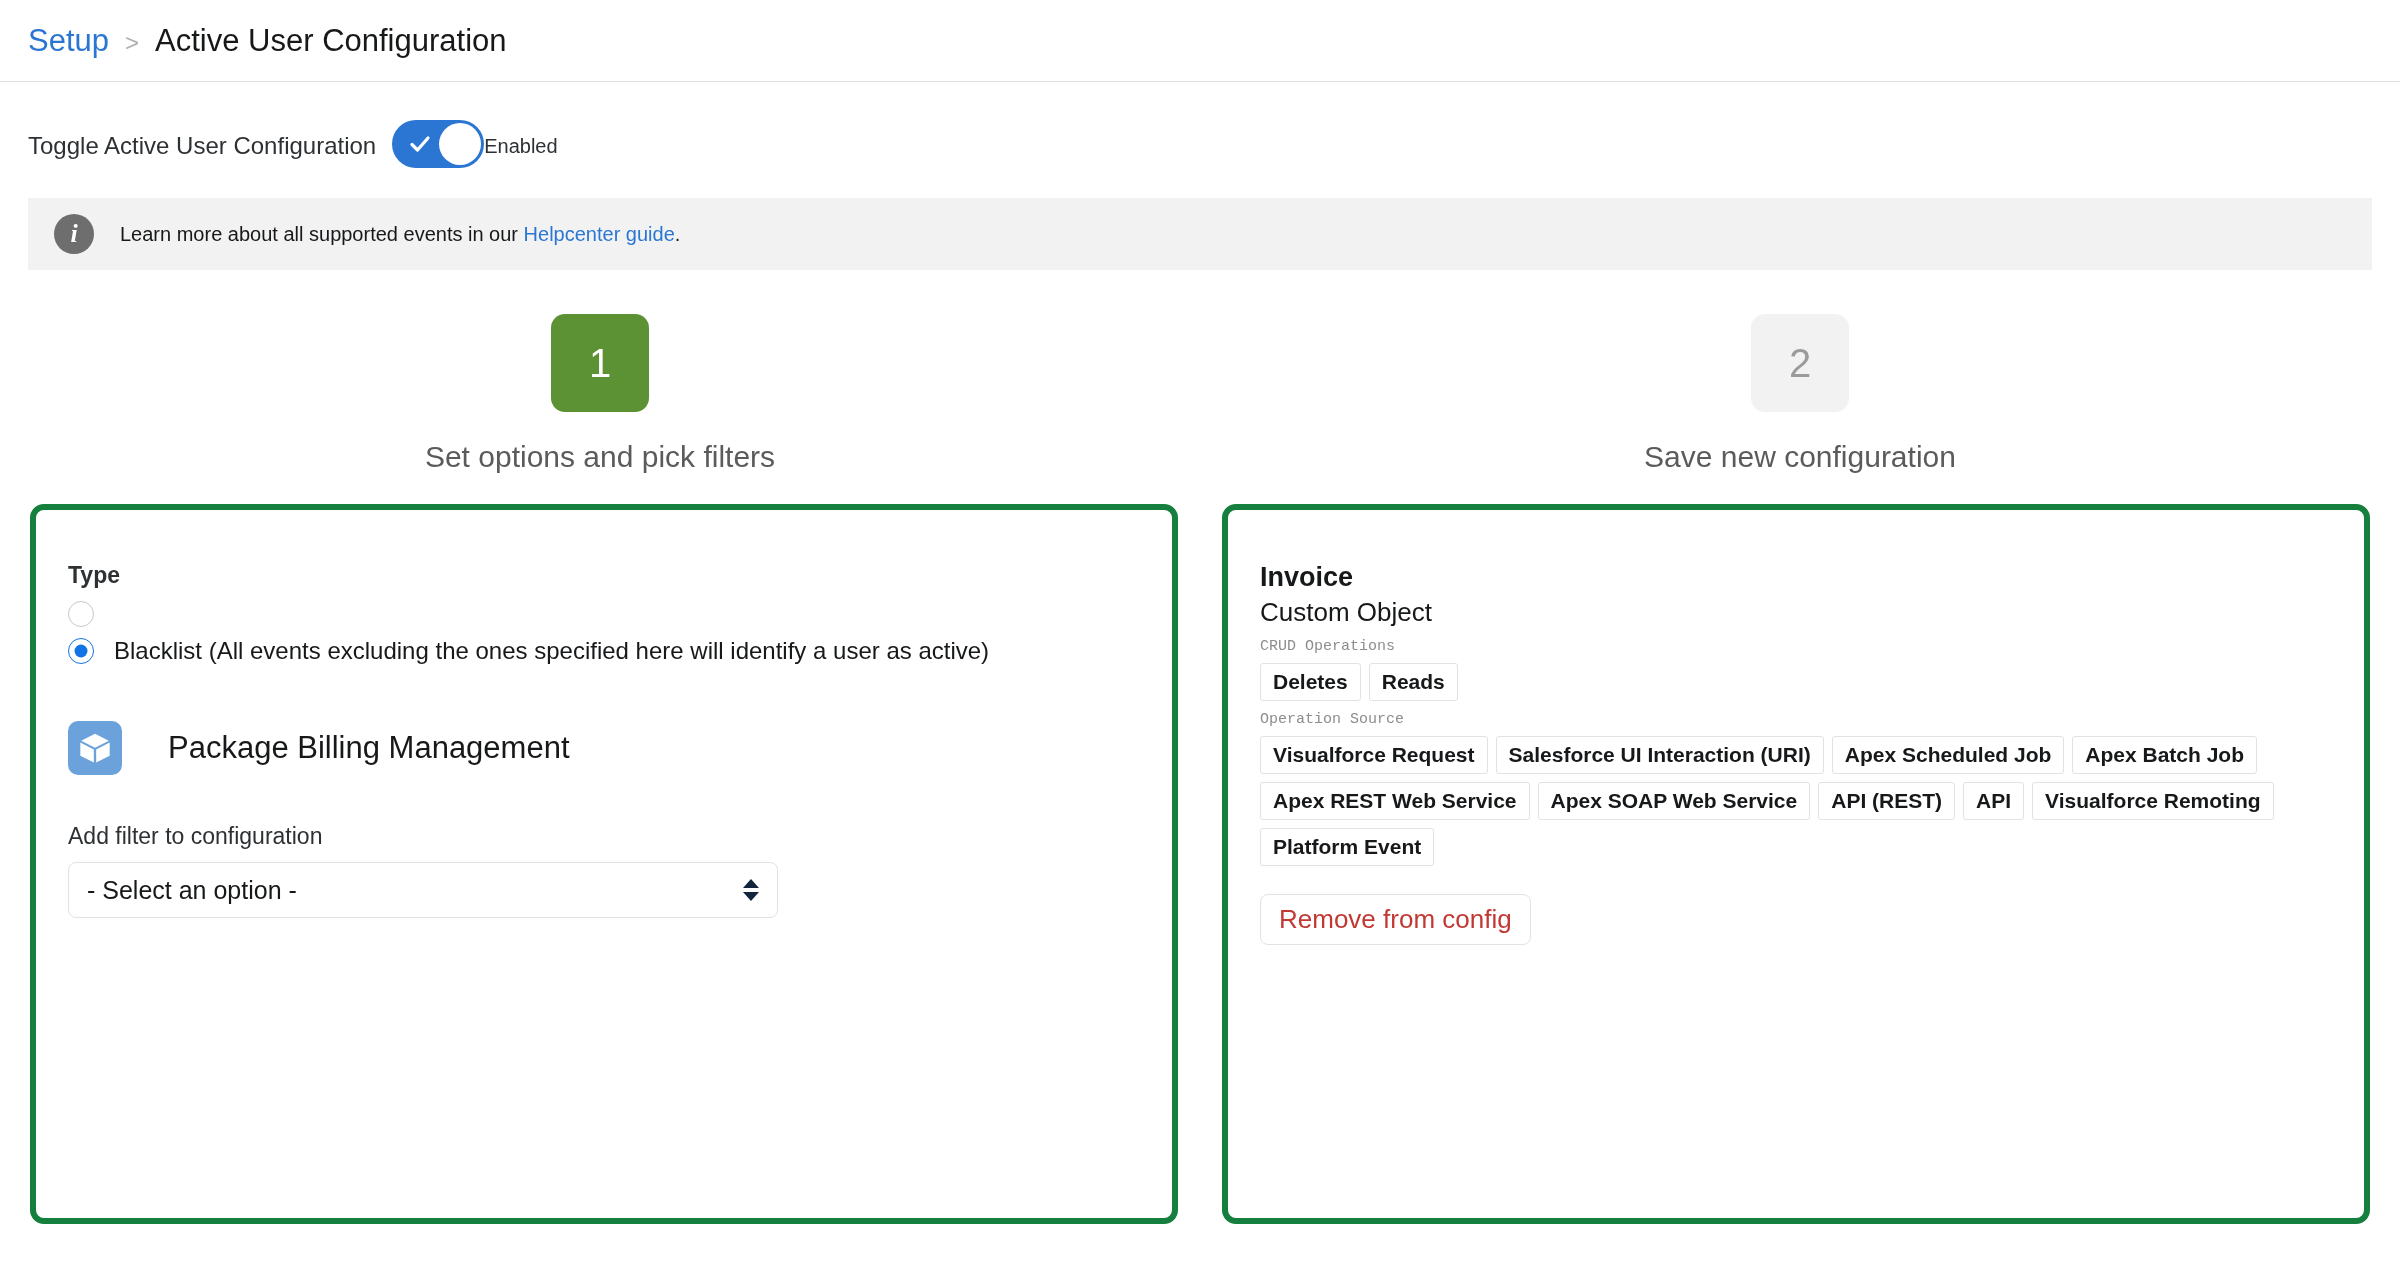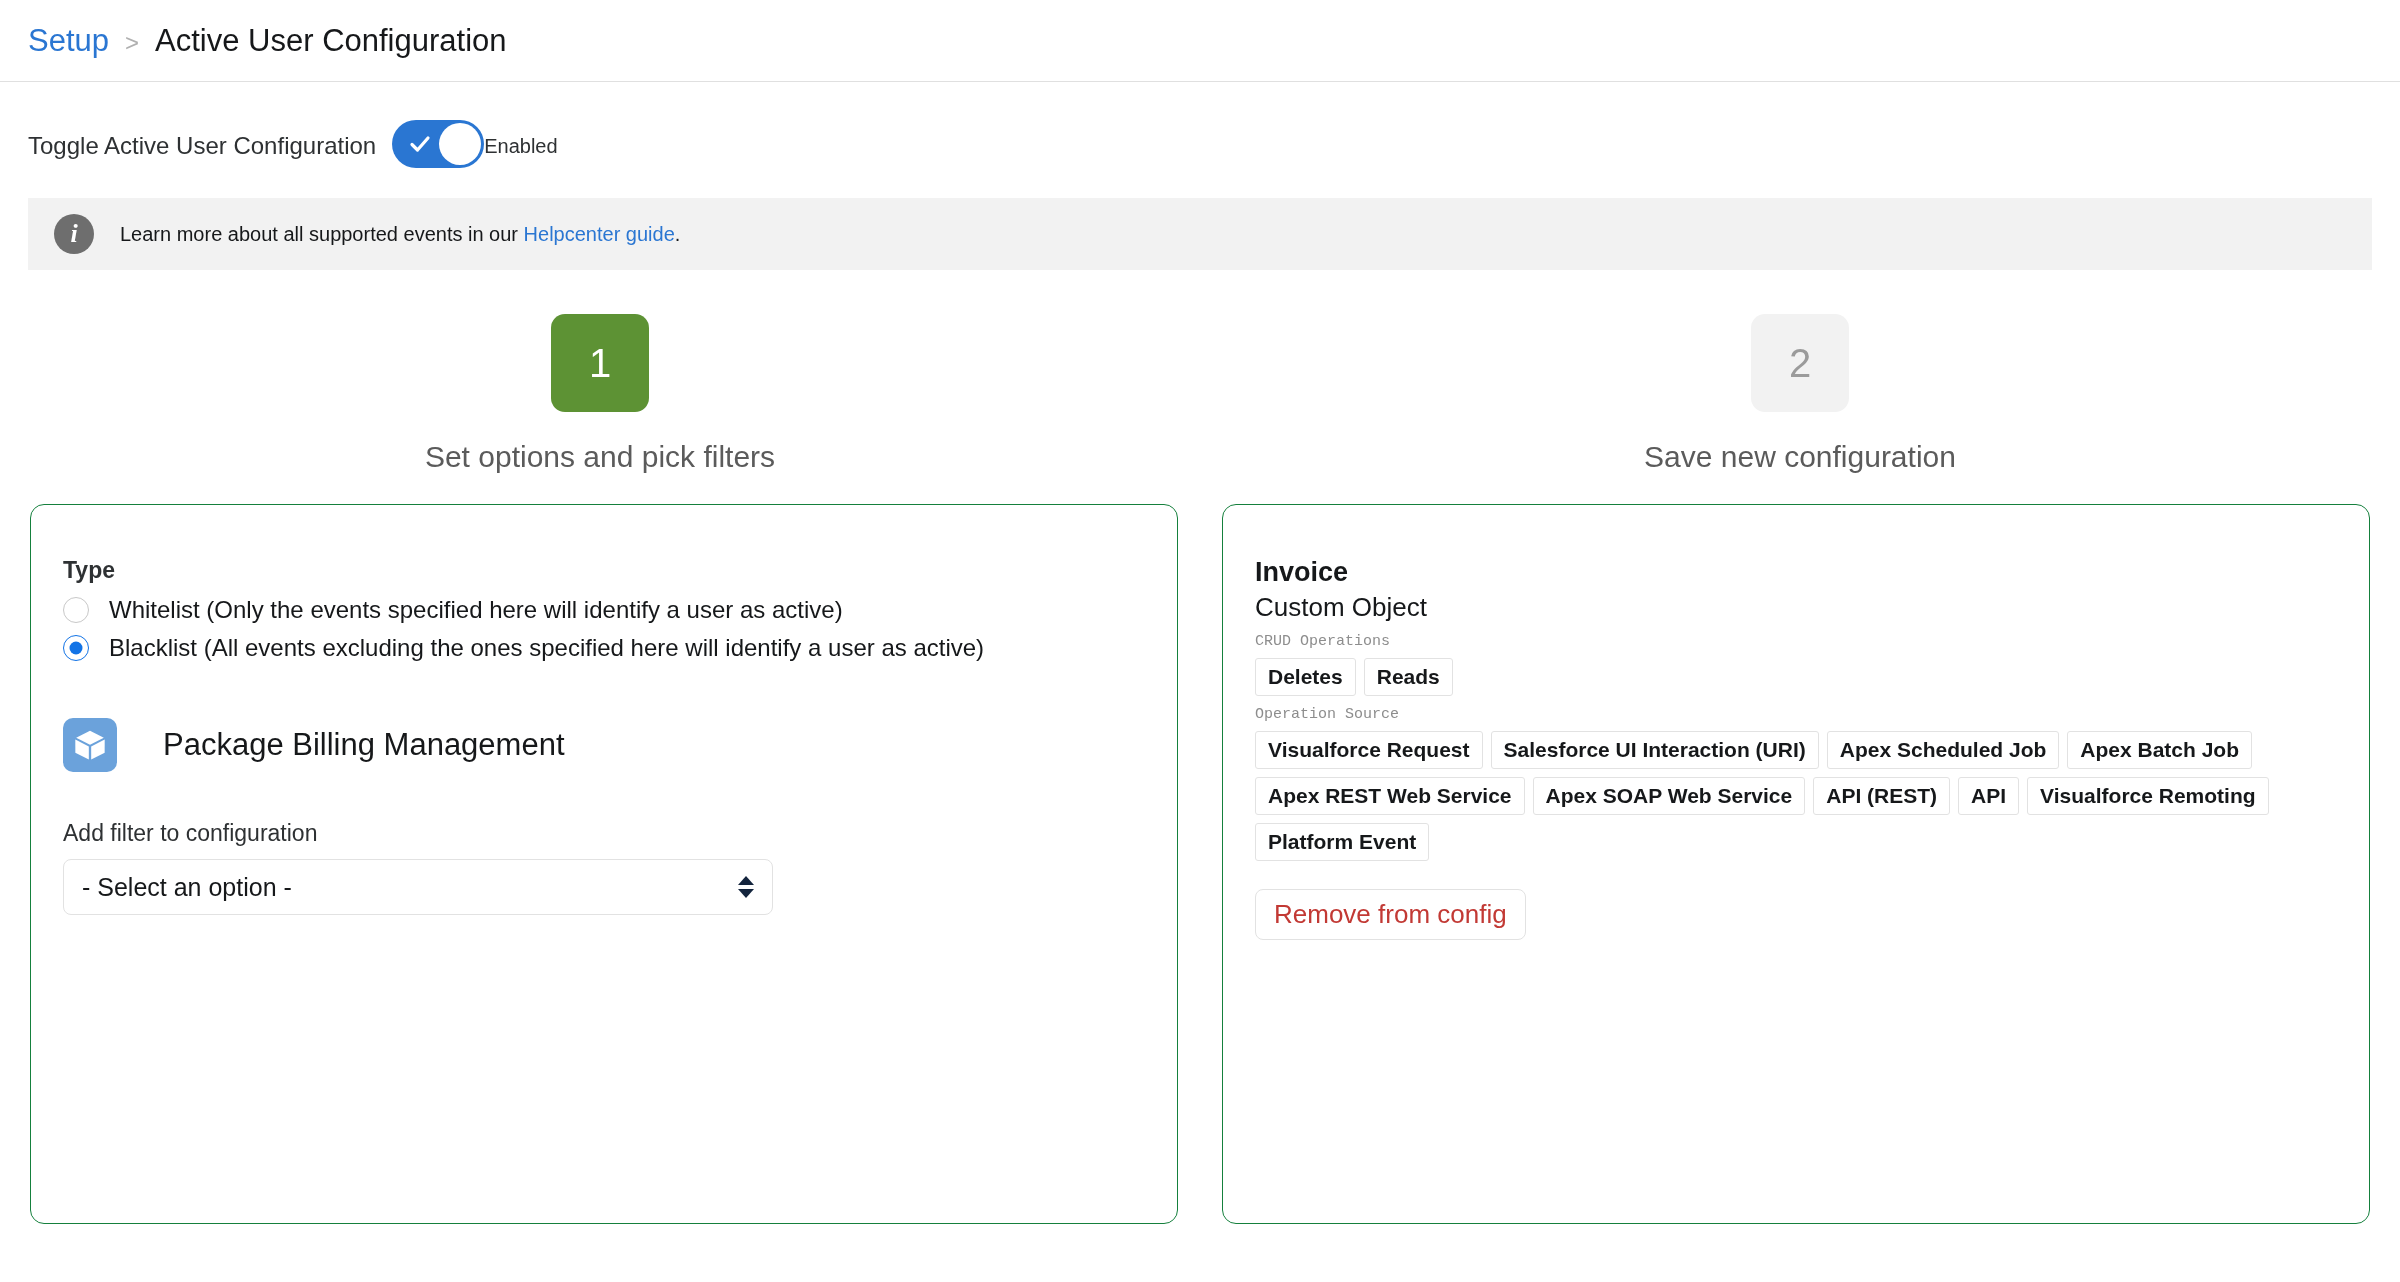--- a/index.html
+++ b/index.html
@@ -154,21 +154,21 @@
   
   .cards {
     display: flex;
     margin-top: 30px;
     padding: 0 30px;
     gap: 44px;
     height: 720px;
   }
   .card {
     flex: 1 1 0;
-    border: 1px solid #15803d;
+    border: 6px solid #15803d;
     border-radius: 14px;
     background: #ffffff;
     padding: 52px 32px 0 32px;
     overflow: hidden;
   }
 
   
   .field-legend {
     font-size: 23px;
     font-weight: bold;
@@ -363,21 +363,20 @@
   </div>
 </div>
 
 <div class="cards">
 
   <div class="card">
     <div class="field-legend">Type</div>
 
     <div class="radio-row">
       <span class="radio"></span>
-      <span class="radio-label">Whitelist (Only the events specified here will identify a user as active)</span>
     </div>
 
     <div class="radio-row">
       <span class="radio checked"></span>
       <span class="radio-label">Blacklist (All events excluding the ones specified here will identify a user as active)</span>
     </div>
 
     <div class="pkg-row">
       <div class="pkg-icon">
         <svg width="34" height="34" viewBox="0 0 32 32">

